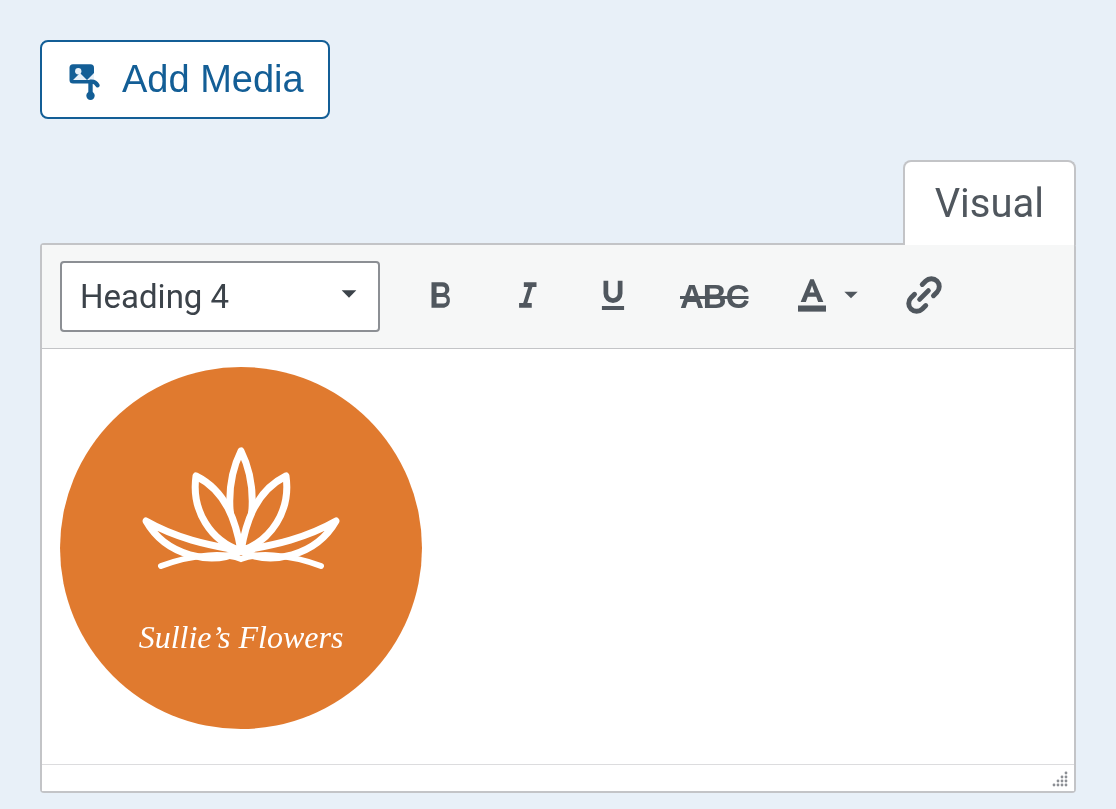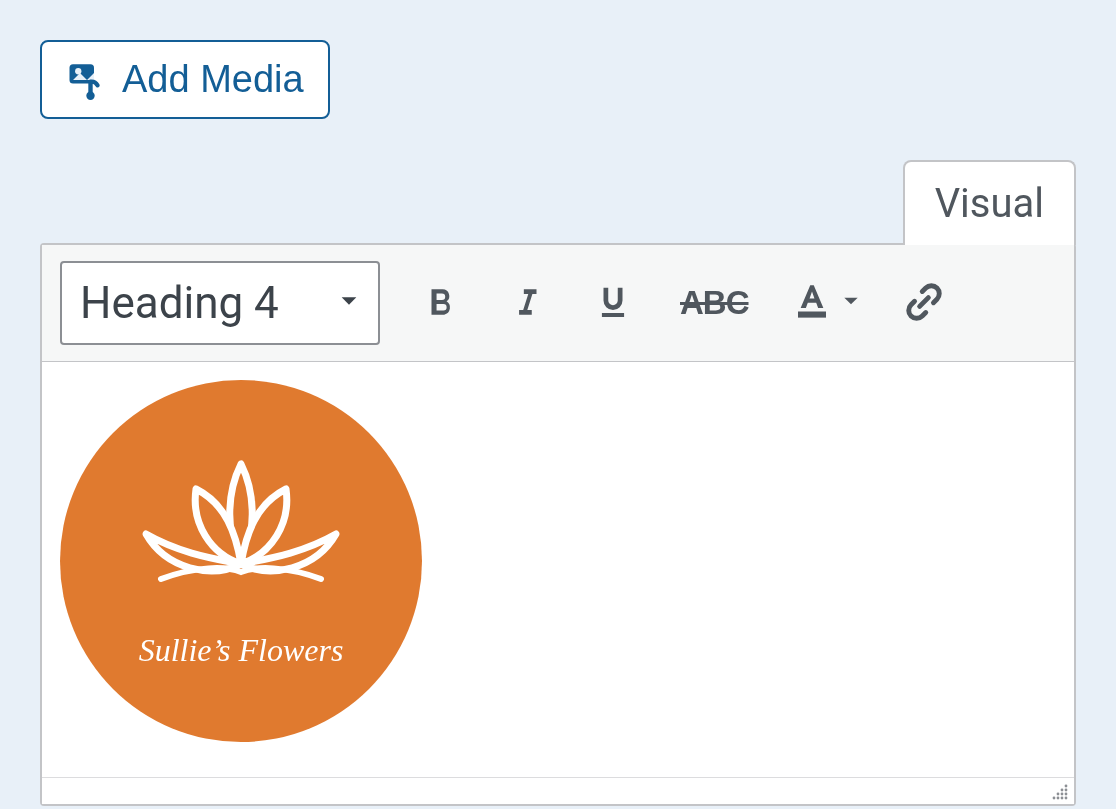--- a/index.html
+++ b/index.html
@@ -71,21 +71,21 @@
   }
   .format-select {
     display: flex;
     align-items: center;
     justify-content: space-between;
     background: #fff;
     border: 2px solid #8c8f94;
     border-radius: 4px;
     padding: 14px 18px;
     width: 320px;
-    font-size: 44px;
+    font-size: 33px;
     color: #3c434a;
     cursor: pointer;
   }
   .format-select .chev { color: #3c434a; font-size: 22px;}
   .tb-btn {
     background: transparent;
     border: none;
     padding: 6px;
     cursor: pointer;
     color: #50575e;

